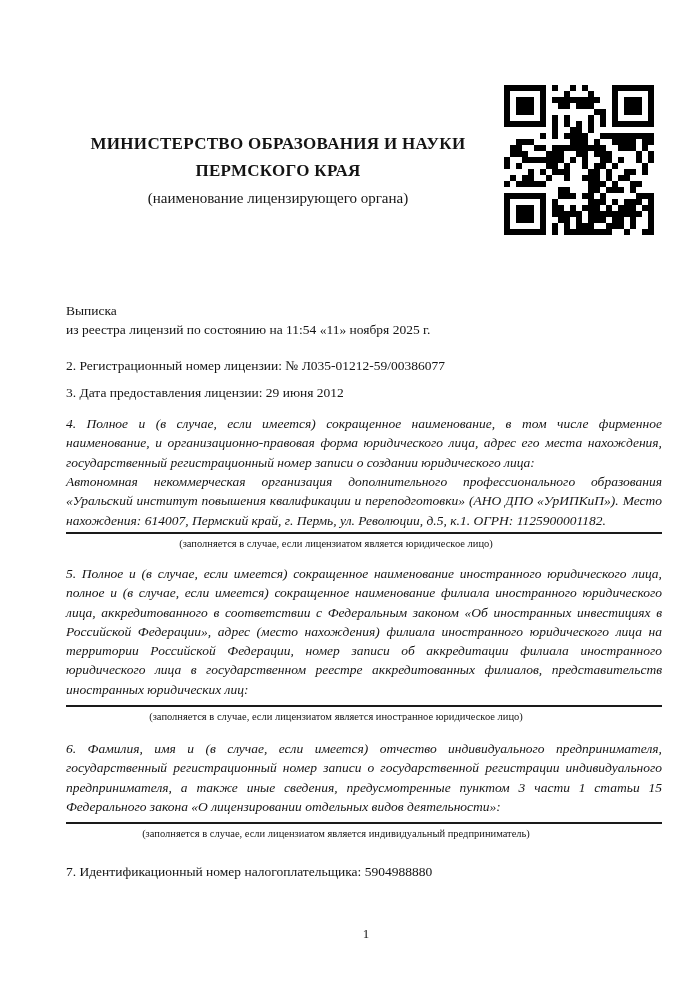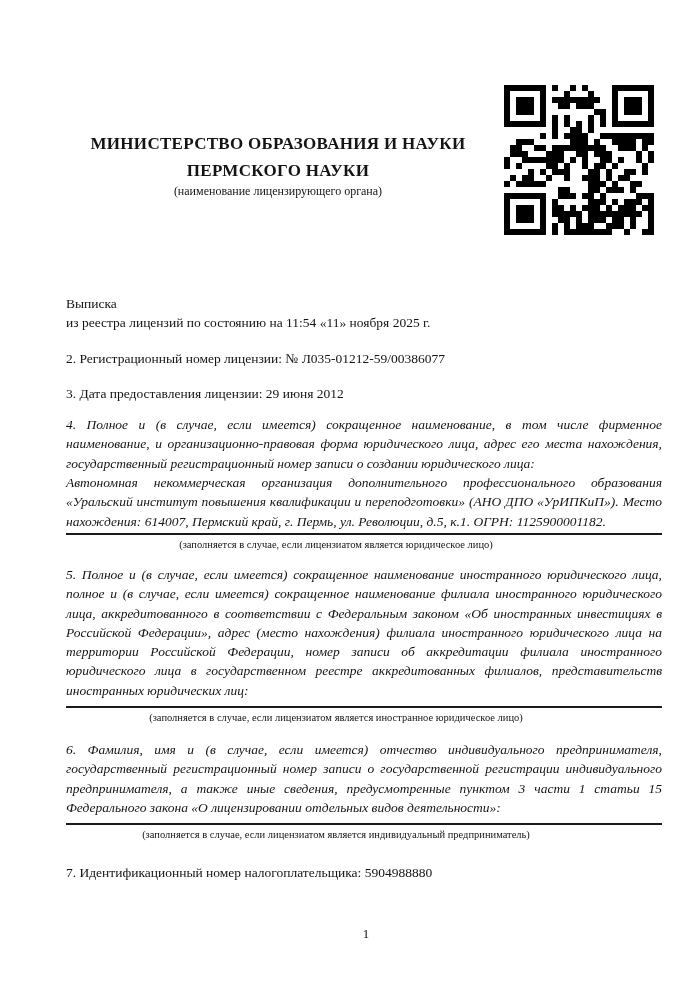--- a/index.html
+++ b/index.html
@@ -33,33 +33,33 @@
     width: 424px;
     text-align: center;
     font-weight: bold;
     font-size: 17px;
     line-height: 27px;
     letter-spacing: 0.3px;
   }
   .org-caption {
     width: 424px;
     text-align: center;
-    font-size: 12px;
+    font-size: 15px;
     line-height: 13px;
-    margin-top: 1px;
+    margin-top: 8px;
   }
   .doc-title {
     margin-top: 96px;
     text-align: left;
     font-size: 13.5px;
     line-height: 19.3px;
   }
   .item { margin-top: 16px; }
   .item-1 { margin-top: 30px; }
-  .item-3 { margin-top: 16px; }
+  .item-3 { margin-top: 8px; }
   .item-4 { margin-top: 12px; }
   .item-5 { margin-top: 14px; }
   .item-6 { margin-top: 16px; }
   .item-7 { margin-top: 22px; }
   .para-justify {
     text-align: justify;
     text-justify: inter-word;
     font-style: italic;
   }
   .caption {
@@ -424,21 +424,21 @@
         <rect x="96" y="144" width="6" height="6" fill="#000000"></rect>
         <rect x="102" y="144" width="6" height="6" fill="#000000"></rect>
         <rect x="120" y="144" width="6" height="6" fill="#000000"></rect>
         <rect x="138" y="144" width="6" height="6" fill="#000000"></rect>
         <rect x="144" y="144" width="6" height="6" fill="#000000"></rect>
       </svg>
   </div>
 
   <div class="ministry">
     <div>МИНИСТЕРСТВО ОБРАЗОВАНИЯ И НАУКИ</div>
-    <div>ПЕРМСКОГО НАУКИ</div>
+    <div>ПЕРМСКОГО КРАЯ</div>
   </div>
   <div class="org-caption">(наименование лицензирующего органа)</div>
 
   <div class="doc-title">
     <div>Выписка</div>
     <div>из реестра лицензий по состоянию на 11:54 «11» ноября 2025 г.</div>
   </div>
 
 
   <div class="item item-2">

